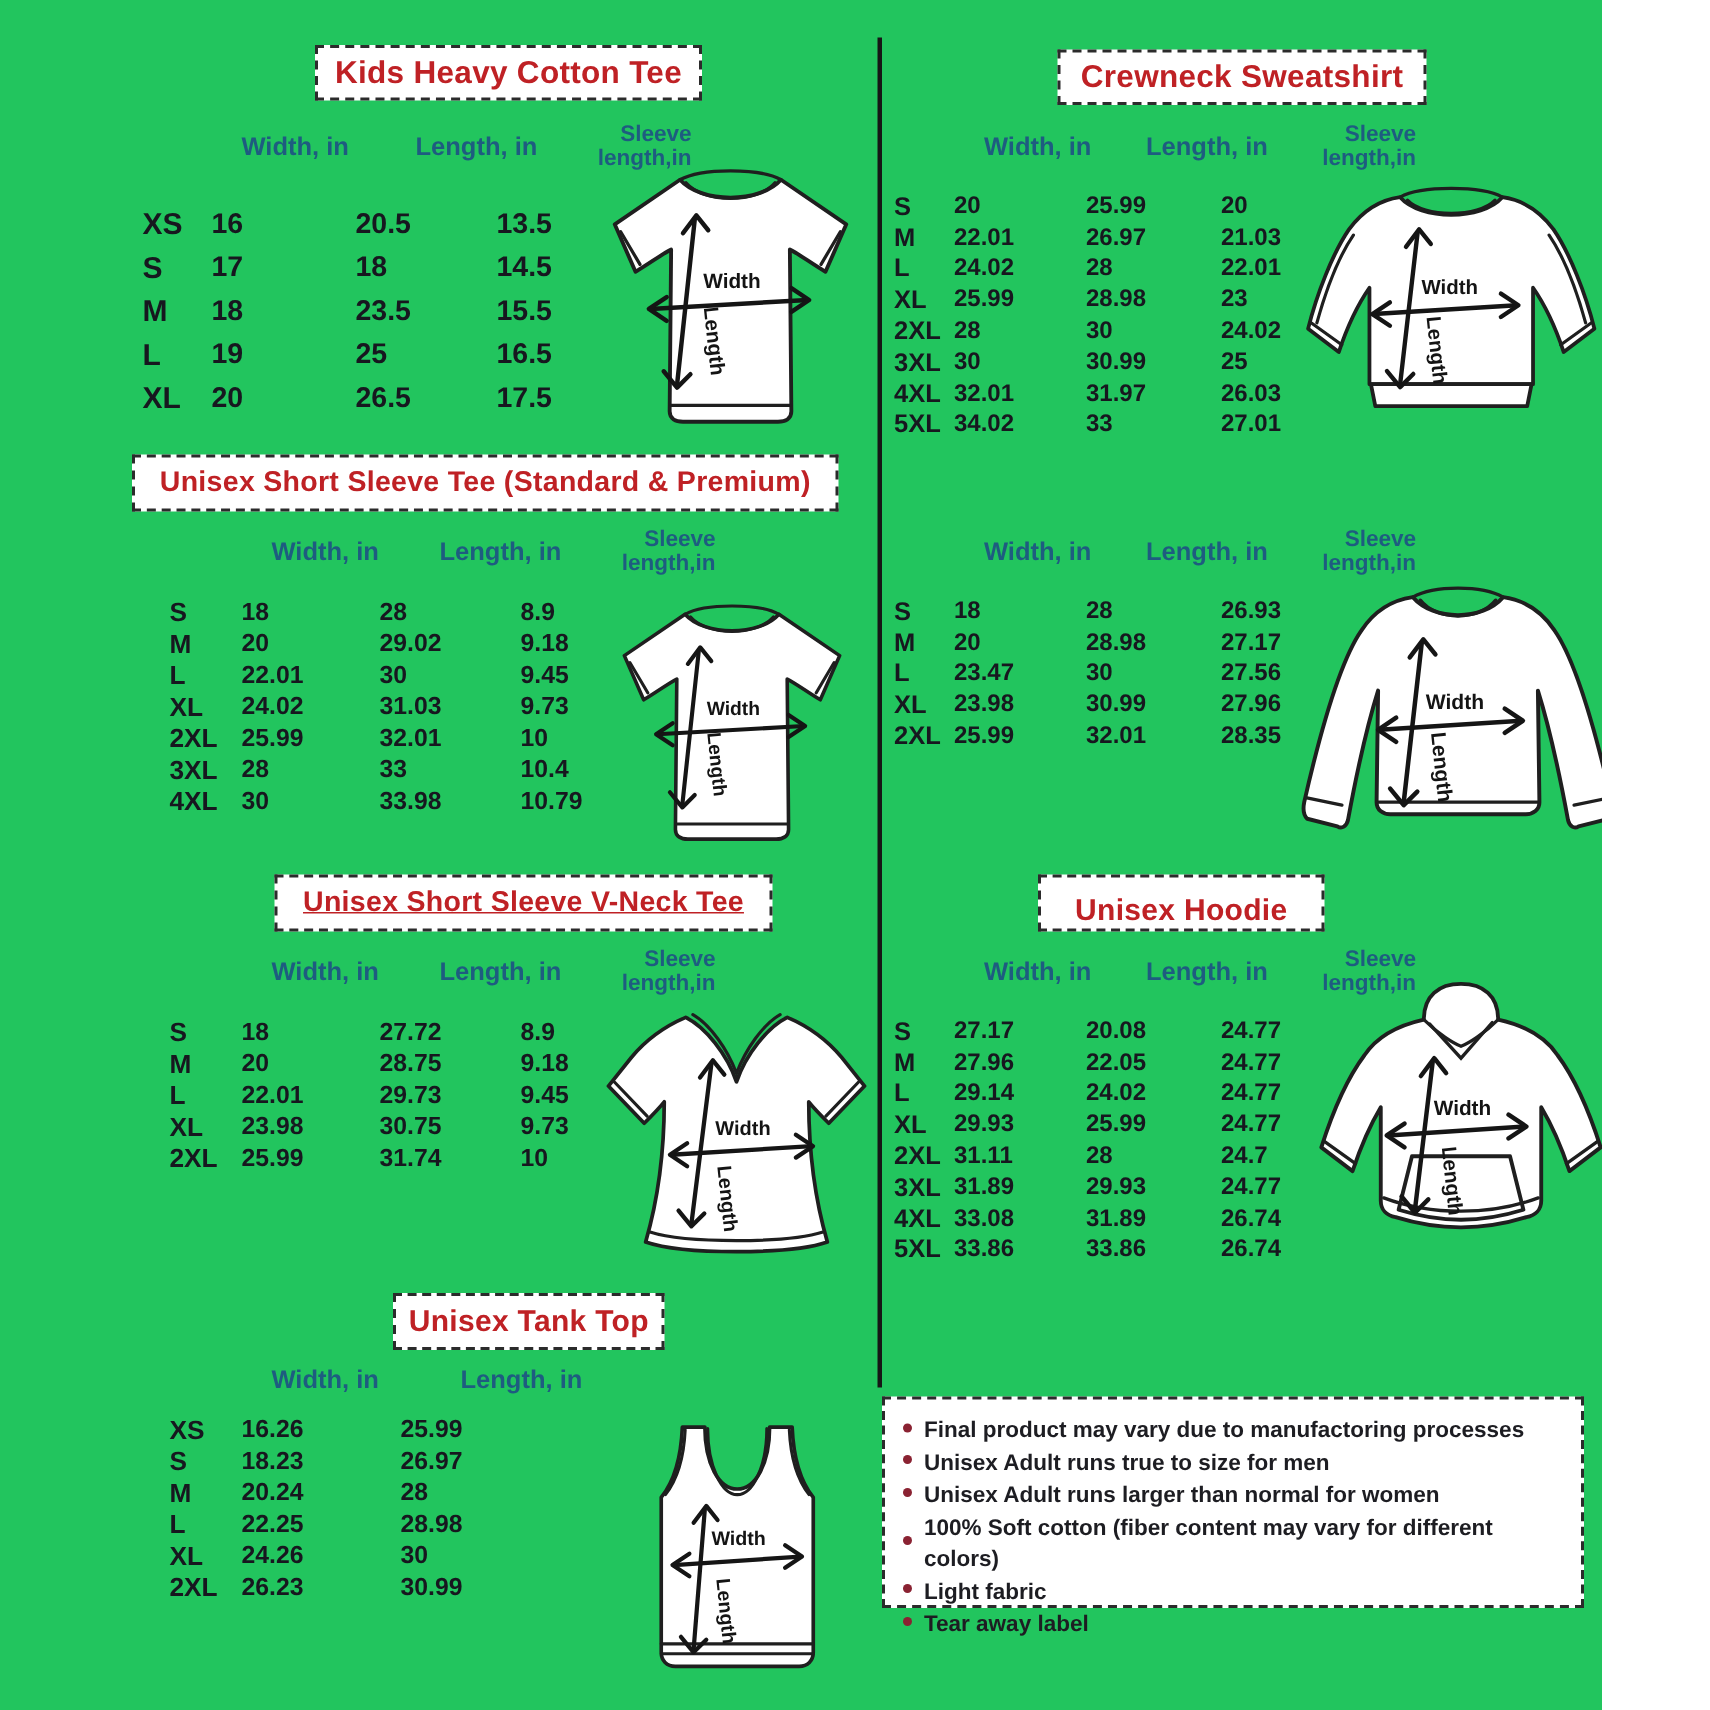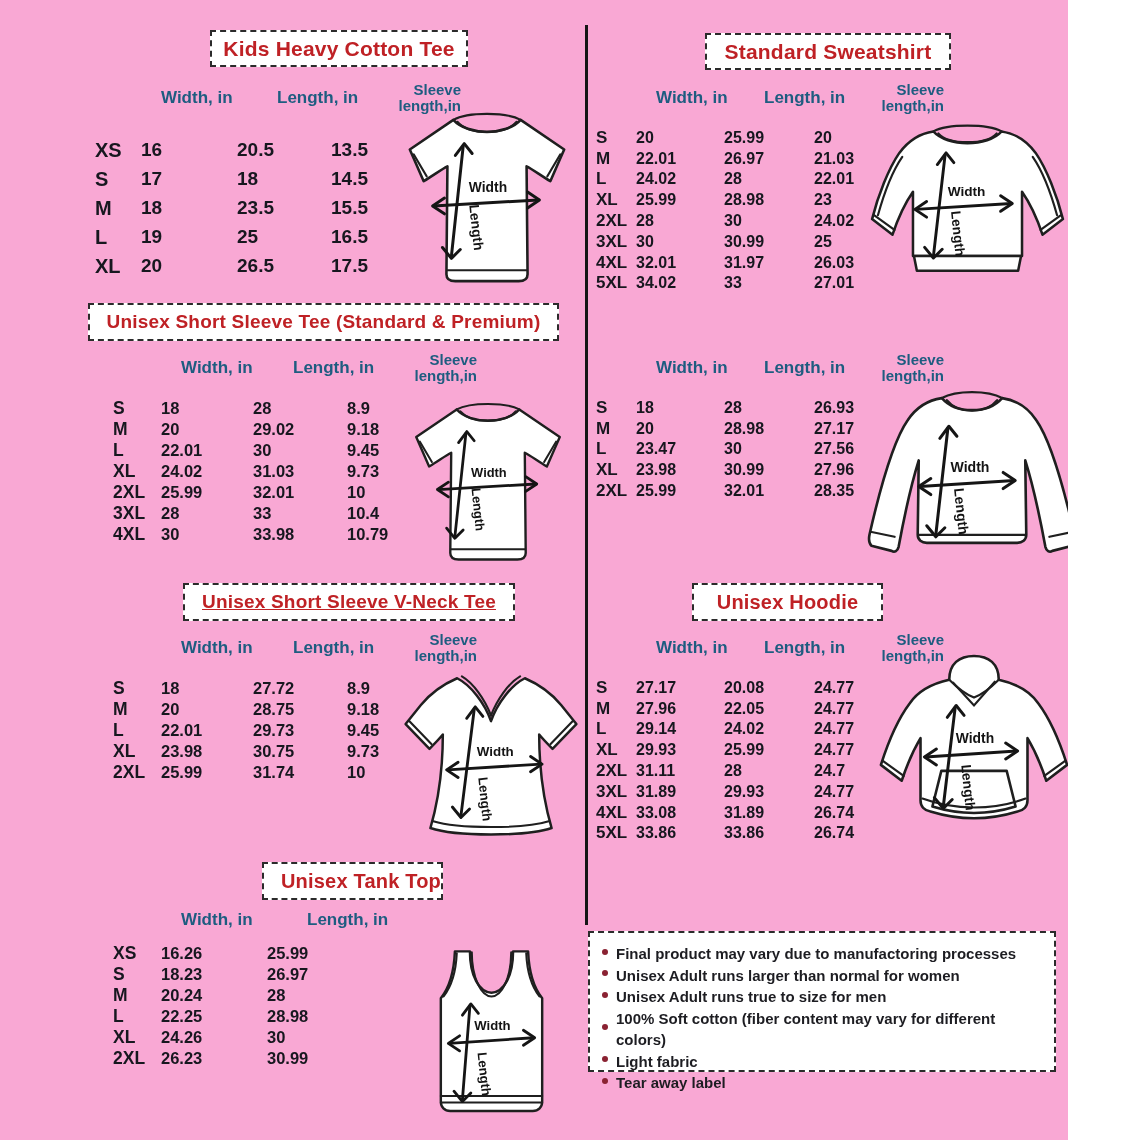--- a/index.html
+++ b/index.html
@@ -1,16 +1,16 @@
 <!DOCTYPE html>
 <html style="--red: #bf2125; --blue: #1e5c80; --ink: #17171f; --maroon: #8a2232;"><head>
 <meta charset="utf-8">
 <style>
   html,body{margin:0;padding:0;background:#fff;}
-  #canvas{position:relative;width:1068px;height:1140px;background:#f9a8d4;overflow:hidden;
+  #canvas{position:relative;width:1068px;height:1140px;background:#22c55e;overflow:hidden;
           font-family:"Liberation Sans",sans-serif;color:var(--ink,#17171f);}
   .divider{position:absolute;background:#161616;}
   .title-box{position:absolute;border:2px dashed #2b2b2b;display:flex;align-items:center;justify-content:center;
              color:var(--red,#bf2125);font-weight:700;white-space:nowrap;background:#fff;letter-spacing:.2px;}
   .stable{position:absolute;}
   .thead,.trow{display:grid;grid-template-columns:var(--c1) var(--c2) var(--c3) var(--c4,0px);align-items:center;}
   .thead{margin-bottom:14px;gap:20px;}
   .hcell{color:var(--blue,#1e5c80);font-weight:700;font-size:17px;line-height:1.05;}
   .hcell.sleeve{font-size:15px;text-align:right;max-width:70px;}
   .trow{height:var(--rh,21px);}
@@ -96,21 +96,21 @@
     <g>
       <path class="arrow" d="M76,40 L64,152"></path>
         <path class="arrow" d="M68,50 L77,38 L85,48"></path>
         <path class="arrow" d="M55,143 L64,154 L73,145"></path>
     </g>
     <text class="svg-label" x="101" y="87" text-anchor="middle">Width</text>
     <text class="svg-label" x="82" y="100" transform="rotate(84 82 100)">Length</text>
   </svg>
 
   <div class="title-box" style="left:705px;top:33px;width:242px;height:33px;font-size:21px;">
-    <span>Standard Sweatshirt</span>
+    <span>Crewneck Sweatshirt</span>
   </div>
   <div class="stable" id="t-crew" style="left:596px;top:82px;">
     <div class="thead">
       <span class="hcell"></span>
       <span class="hcell">Width, in</span>
       <span class="hcell">Length, in</span>
       <span class="hcell sleeve">Sleeve length,in</span>
     </div>
     <div>
         <div class="trow">
@@ -374,21 +374,21 @@
     </g>
     <g>
       <path class="arrow" d="M80,48 L66,160"></path>
         <path class="arrow" d="M72,58 L81,46 L89,56"></path>
         <path class="arrow" d="M57,151 L66,162 L75,153"></path>
     </g>
     <text class="svg-label" x="102" y="98" text-anchor="middle">Width</text>
     <text class="svg-label" x="84" y="120" transform="rotate(84 84 120)">Length</text>
   </svg>
 
-  <div class="title-box" style="left:692px;top:583px;width:187px;height:34px;font-size:20px;">
+  <div class="title-box" style="left:692px;top:583px;width:187px;height:34px;font-size:20px;align-items:flex-end;">
     <span>Unisex Hoodie</span>
   </div>
   <div class="stable" id="t-hood" style="left:596px;top:632px;">
     <div class="thead">
       <span class="hcell"></span>
       <span class="hcell">Width, in</span>
       <span class="hcell">Length, in</span>
       <span class="hcell sleeve">Sleeve length,in</span>
     </div>
     <div>
@@ -456,21 +456,21 @@
     </g>
     <g>
       <path class="arrow" d="M86,58 L74,158"></path>
         <path class="arrow" d="M78,68 L87,56 L95,66"></path>
         <path class="arrow" d="M65,149 L74,160 L83,151"></path>
     </g>
     <text class="svg-label" x="106" y="94" text-anchor="middle">Width</text>
     <text class="svg-label" x="92" y="116" transform="rotate(84 92 116)">Length</text>
   </svg>
 
-  <div class="title-box" style="left:262px;top:862px;width:177px;height:34px;font-size:20px;justify-content:flex-end;">
+  <div class="title-box" style="left:262px;top:862px;width:177px;height:34px;font-size:20px;">
     <span>Unisex Tank Top</span>
   </div>
   <div class="stable" id="t-tank" data-cols="2" style="left:113px;top:911px;">
     <div class="thead">
       <span class="hcell"></span>
       <span class="hcell">Width, in</span>
       <span class="hcell">Length, in</span>
     </div>
     <div>
         <div class="trow">
@@ -524,25 +524,25 @@
     <text class="svg-label" x="60" y="118" transform="rotate(84 60 118)">Length</text>
   </svg>
 
   <div class="notes" style="left:588px;top:931px;width:468px;height:141px;">
       <div class="note-item">
         <span class="note-dot"></span>
         <span class="note-text">Final product may vary due to manufactoring processes</span>
       </div>
       <div class="note-item">
         <span class="note-dot"></span>
-        <span class="note-text">Unisex Adult runs larger than normal for women</span>
+        <span class="note-text">Unisex Adult runs true to size for men</span>
       </div>
       <div class="note-item">
         <span class="note-dot"></span>
-        <span class="note-text">Unisex Adult runs true to size for men</span>
+        <span class="note-text">Unisex Adult runs larger than normal for women</span>
       </div>
       <div class="note-item">
         <span class="note-dot"></span>
         <span class="note-text">100% Soft cotton (fiber content may vary for different colors)</span>
       </div>
       <div class="note-item">
         <span class="note-dot"></span>
         <span class="note-text">Light fabric</span>
       </div>
       <div class="note-item">

